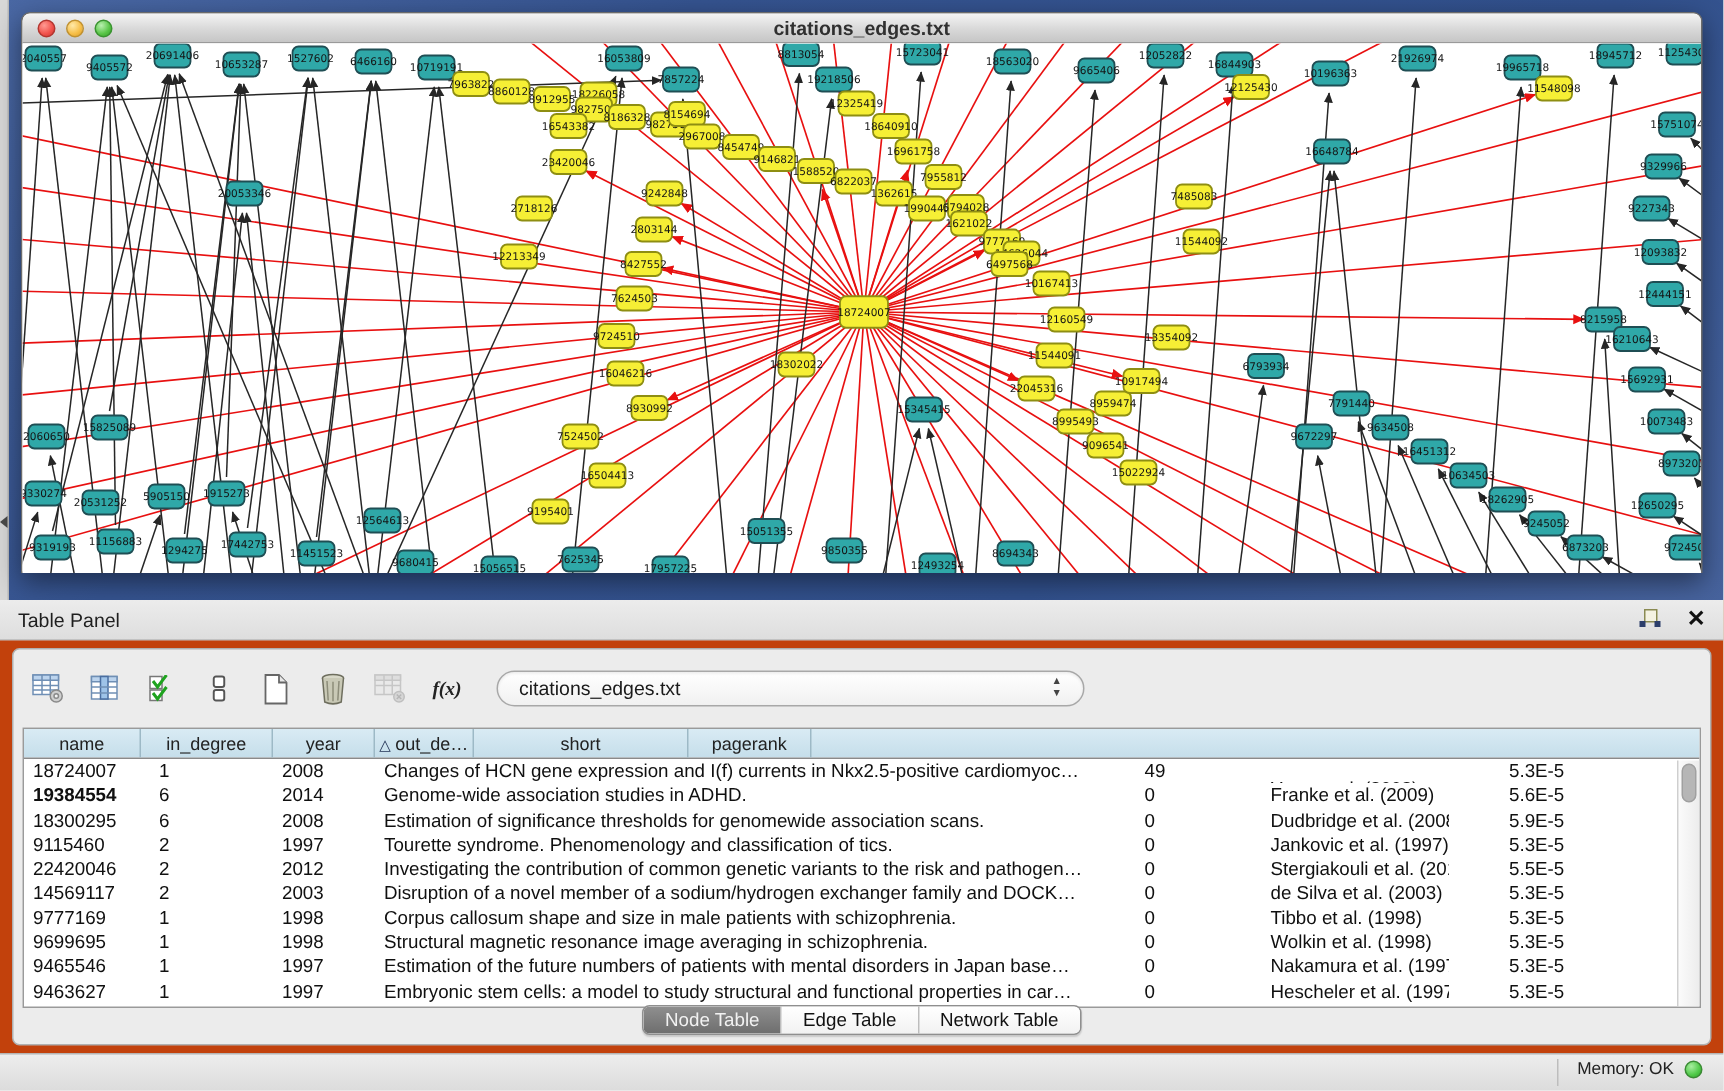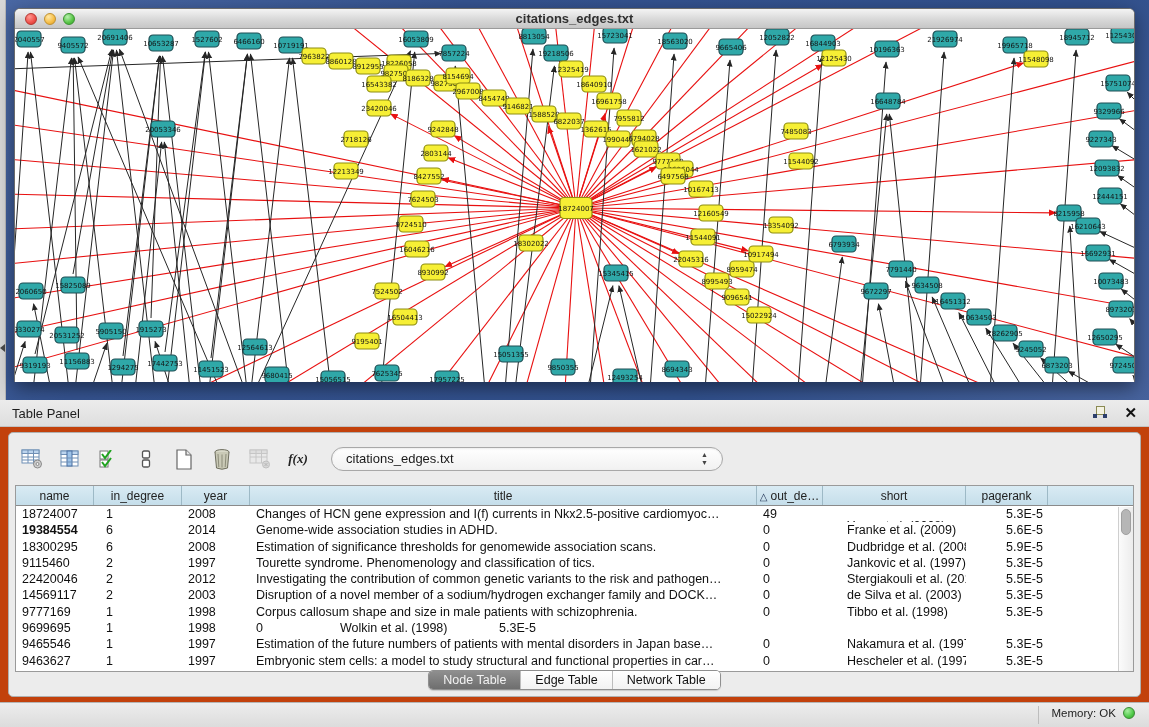--- a/index.html
+++ b/index.html
@@ -796,21 +796,20 @@
           <span>citations_edges.txt</span>
           <div class="stepper">▲<br>▼</div>
         </div>
       </div>
 
       <div class="tablezone">
         <div class="thead" id="thead">
             <div class="th" style="width: 78px;">name</div>
             <div class="th" style="width: 88px;">in_degree</div>
             <div class="th" style="width: 68px;">year</div>
-            <div class="th" style="width: 507px;">title</div>
             <div class="th" style="width: 66px;"><span class="sortglyph">△</span>out_de…</div>
             <div class="th" style="width: 143px;">short</div>
             <div class="th" style="width: 82px;">pagerank</div>
           </div>
         <div id="tbody">
             <div class="trow">
               <div class="td c0" style="width: 78px;">18724007</div>
               <div class="td c1" style="width: 88px;">1</div>
               <div class="td c2" style="width: 68px;">2008</div>
               <div class="td c3" style="width: 507px;">Changes of HCN gene expression and I(f) currents in Nkx2.5-positive cardiomyoc…</div>
@@ -869,20 +868,21 @@
               <div class="td c2" style="width: 68px;">1998</div>
               <div class="td c3" style="width: 507px;">Corpus callosum shape and size in male patients with schizophrenia.</div>
               <div class="td c4" style="width: 66px;">0</div>
               <div class="td c5" style="width: 143px;">Tibbo et al. (1998)</div>
               <div class="td c6" style="width: 82px;">5.3E-5</div>
             </div>
             <div class="trow">
               <div class="td c0" style="width: 78px;">9699695</div>
               <div class="td c1" style="width: 88px;">1</div>
               <div class="td c2" style="width: 68px;">1998</div>
+              <div class="td c3" style="width: 507px;">Structural magnetic resonance image averaging in schizophrenia.</div>
               <div class="td c4" style="width: 66px;">0</div>
               <div class="td c5" style="width: 143px;">Wolkin et al. (1998)</div>
               <div class="td c6" style="width: 82px;">5.3E-5</div>
             </div>
             <div class="trow">
               <div class="td c0" style="width: 78px;">9465546</div>
               <div class="td c1" style="width: 88px;">1</div>
               <div class="td c2" style="width: 68px;">1997</div>
               <div class="td c3" style="width: 507px;">Estimation of the future numbers of patients with mental disorders in Japan base…</div>
               <div class="td c4" style="width: 66px;">0</div>

